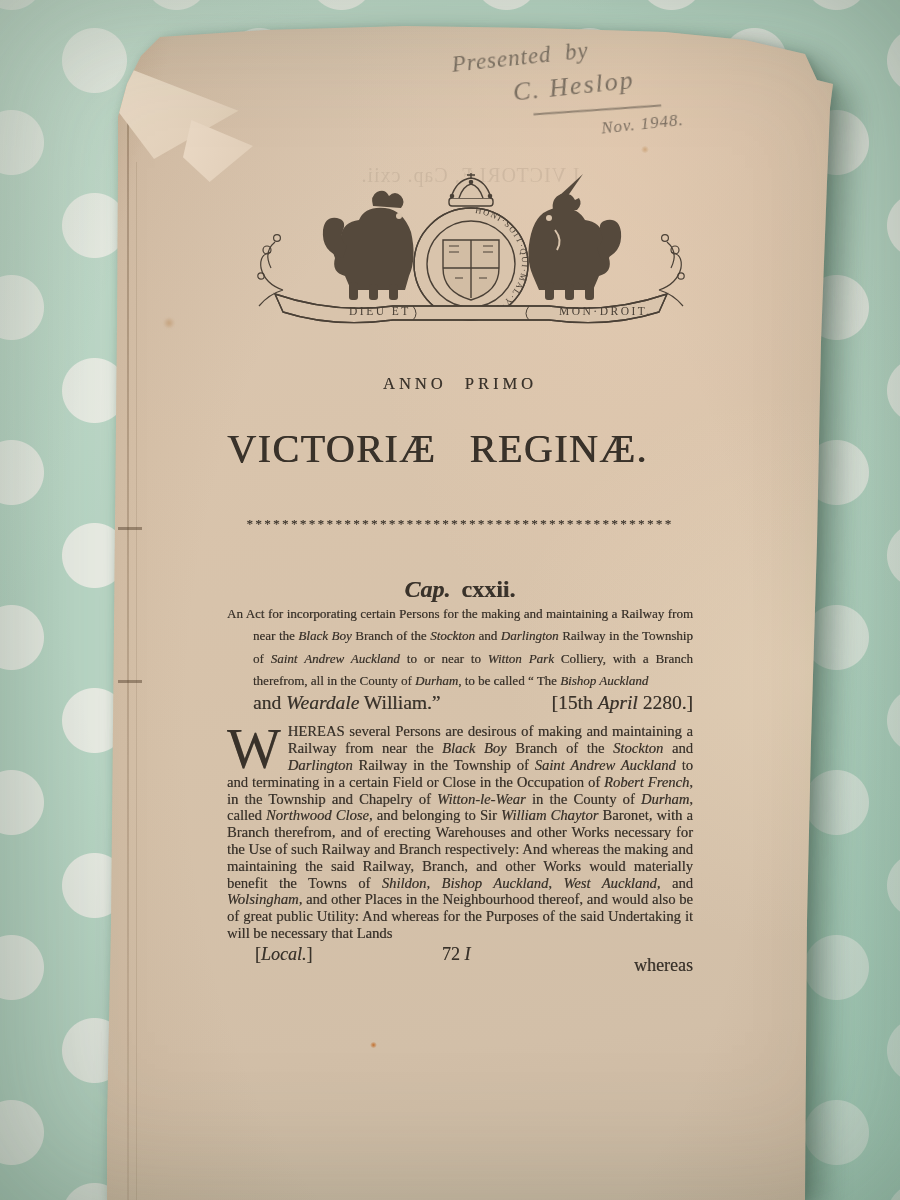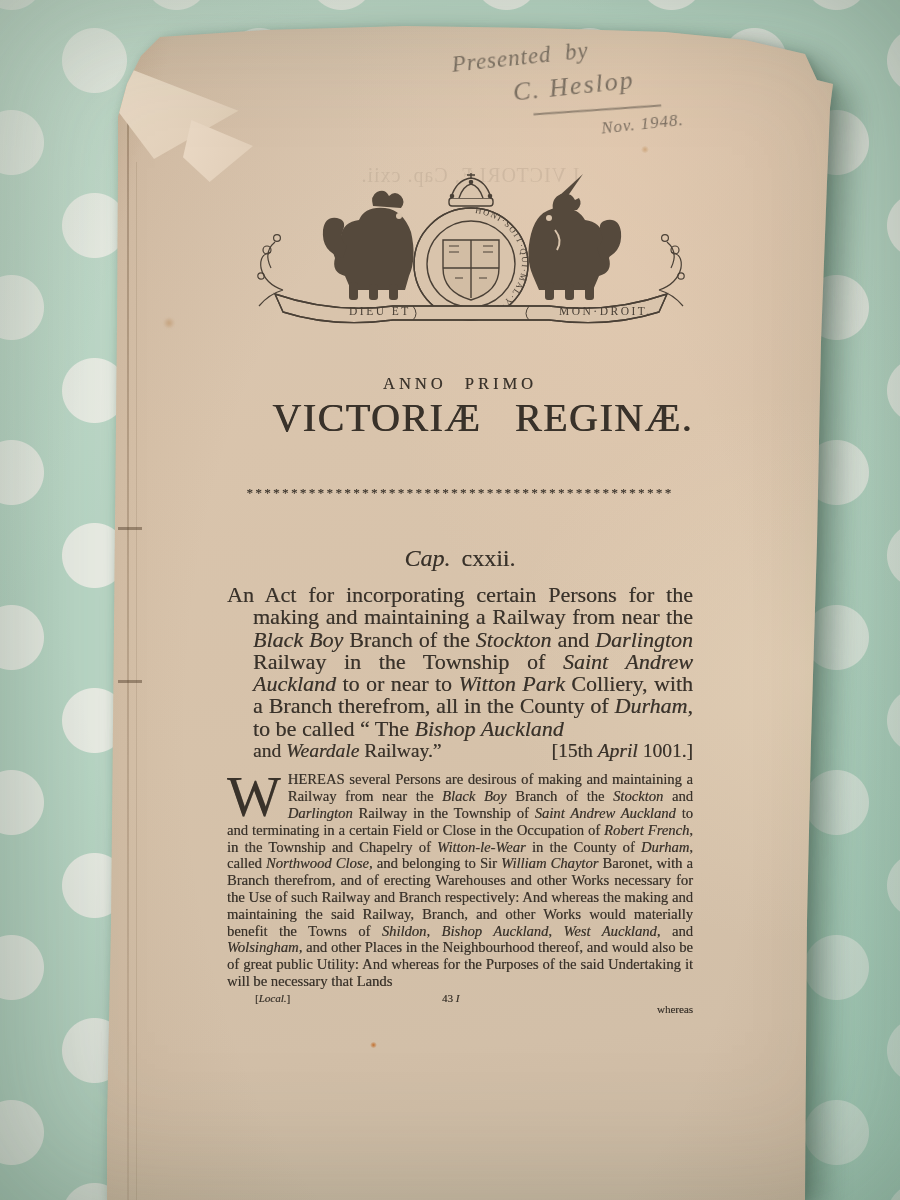--- a/index.html
+++ b/index.html
@@ -53,32 +53,32 @@
   .hw1{font-size:23px;letter-spacing:1px;word-spacing:7px;}
   .hw2{font-size:26px;margin:6px 0 0 58px;letter-spacing:2px;}
   .hw-stroke{width:128px;height:2px;background:rgba(109,98,86,.75);margin:10px 0 0 76px;transform:rotate(2deg);}
   .hw3{font-size:17px;margin:8px 0 0 142px;letter-spacing:1px;}
   
   .arms{position:absolute;left:148px;top:150px;width:436px;height:168px;}
   
   .print-col{position:absolute;left:122px;top:352px;width:466px;color:#39322a;
     text-shadow:.35px 0 0 rgba(57,50,42,.55);}
   .anno{text-align:center;font-size:16.5px;letter-spacing:4px;word-spacing:10px;}
-  .regnal{text-align:right;font-size:40px;letter-spacing:1.5px;word-spacing:22px;
+  .regnal{text-align:left;font-size:40px;letter-spacing:1.5px;word-spacing:22px;margin-top:31px;
     text-shadow:.7px 0 0 currentColor;}
   .divider{text-align:center;font-size:13px;letter-spacing:2.4px;margin-top:44px;
     white-space:nowrap;overflow:hidden;}
-  .chapter{text-align:center;font-size:24px;word-spacing:5px;margin-top:44px;}
-  .title-main{margin-top:12px;font-size:22px;line-height:22.3px;text-align:justify;
+  .chapter{text-align:center;font-size:24px;word-spacing:5px;margin-top:44px;font-weight:bold;}
+  .title-main{margin-top:0;font-size:13px;line-height:22.3px;text-align:justify;
     padding-left:26px;text-indent:-26px;}
   .title-last{display:flex;justify-content:space-between;font-size:19.5px;line-height:22.3px;
     padding-left:26px;}
   .body-par{margin-top:9px;font-size:14.6px;line-height:16.8px;text-align:justify;}
   .dropcap{float:left;font-size:57px;line-height:47px;padding:2px 7px 0 0;}
-  .footer-row{position:relative;margin-top:2px;font-size:11px;height:32px;}
+  .footer-row{position:relative;margin-top:2px;font-size:18px;height:32px;}
   .f-local{position:absolute;left:28px;top:0;}
   .f-sig{position:absolute;left:215px;top:0;}
   .f-catch{position:absolute;right:0;top:11px;}
   .it{font-style:italic;}
   .vignette{position:absolute;inset:0;pointer-events:none;
     box-shadow:inset 0 0 140px rgba(60,85,70,.28);}
 </style>
 </head>
 <body>
 
@@ -178,29 +178,29 @@
         </g>
       </svg>
 
       <div class="print-col">
         <div class="anno">ANNO PRIMO</div>
         <div class="regnal">VICTORIÆ REGINÆ.</div>
         <div class="divider">************************************************</div>
         <div class="chapter"><span class="it">Cap.</span><span> cxxii.</span></div>
         <div class="title-main"><span>An Act for incorporating certain Persons for the making and maintaining a Railway from near the </span><span class="it">Black Boy</span><span> Branch of the </span><span class="it">Stockton</span><span> and </span><span class="it">Darlington</span><span> Railway in the Township of </span><span class="it">Saint Andrew Auckland</span><span> to or near to </span><span class="it">Witton Park</span><span> Colliery, with a Branch therefrom, all in the County of </span><span class="it">Durham</span><span>, to be called “ The </span><span class="it">Bishop Auckland</span></div>
         <div class="title-last">
-          <span><span>and </span><span class="it">Weardale</span><span> Railway.”</span></span>
-          <span><span>[15th </span><span class="it">April</span><span> 1001.]</span></span>
+          <span><span>and </span><span class="it">Weardale</span><span> William.”</span></span>
+          <span><span>[15th </span><span class="it">April</span><span> 2280.]</span></span>
         </div>
         <div class="body-par">
           <span class="dropcap">W</span><span><span>HEREAS several Persons are desirous of making and maintaining a Railway from near the </span><span class="it">Black Boy</span><span> Branch of the </span><span class="it">Stockton</span><span> and </span><span class="it">Darlington</span><span> Railway in the Township of </span><span class="it">Saint Andrew Auckland</span><span> to and terminating in a certain Field or Close in the Occupation of </span><span class="it">Robert French</span><span>, in the Township and Chapelry of </span><span class="it">Witton-le-Wear</span><span> in the County of </span><span class="it">Durham</span><span>, called </span><span class="it">Northwood Close</span><span>, and belonging to Sir </span><span class="it">William Chaytor</span><span> Baronet, with a Branch therefrom, and of erecting Warehouses and other Works necessary for the Use of such Railway and Branch respectively: And whereas the making and maintaining the said Railway, Branch, and other Works would materially benefit the Towns of </span><span class="it">Shildon</span><span>, </span><span class="it">Bishop Auckland</span><span>, </span><span class="it">West Auckland</span><span>, and </span><span class="it">Wolsingham</span><span>, and other Places in the Neighbourhood thereof, and would also be of great public Utility: And whereas for the Purposes of the said Undertaking it will be necessary that Lands</span></span>
         </div>
         <div class="footer-row">
           <span class="f-local"><span>[</span><span class="it">Local.</span><span>]</span></span>
-          <span class="f-sig"><span>43 </span><span class="it">I</span></span>
+          <span class="f-sig"><span>72 </span><span class="it">I</span></span>
           <span class="f-catch">whereas</span>
         </div>
       </div>
     </div>
   </div>
 
   <div class="vignette"></div>
 </div>
 
 </body></html>

